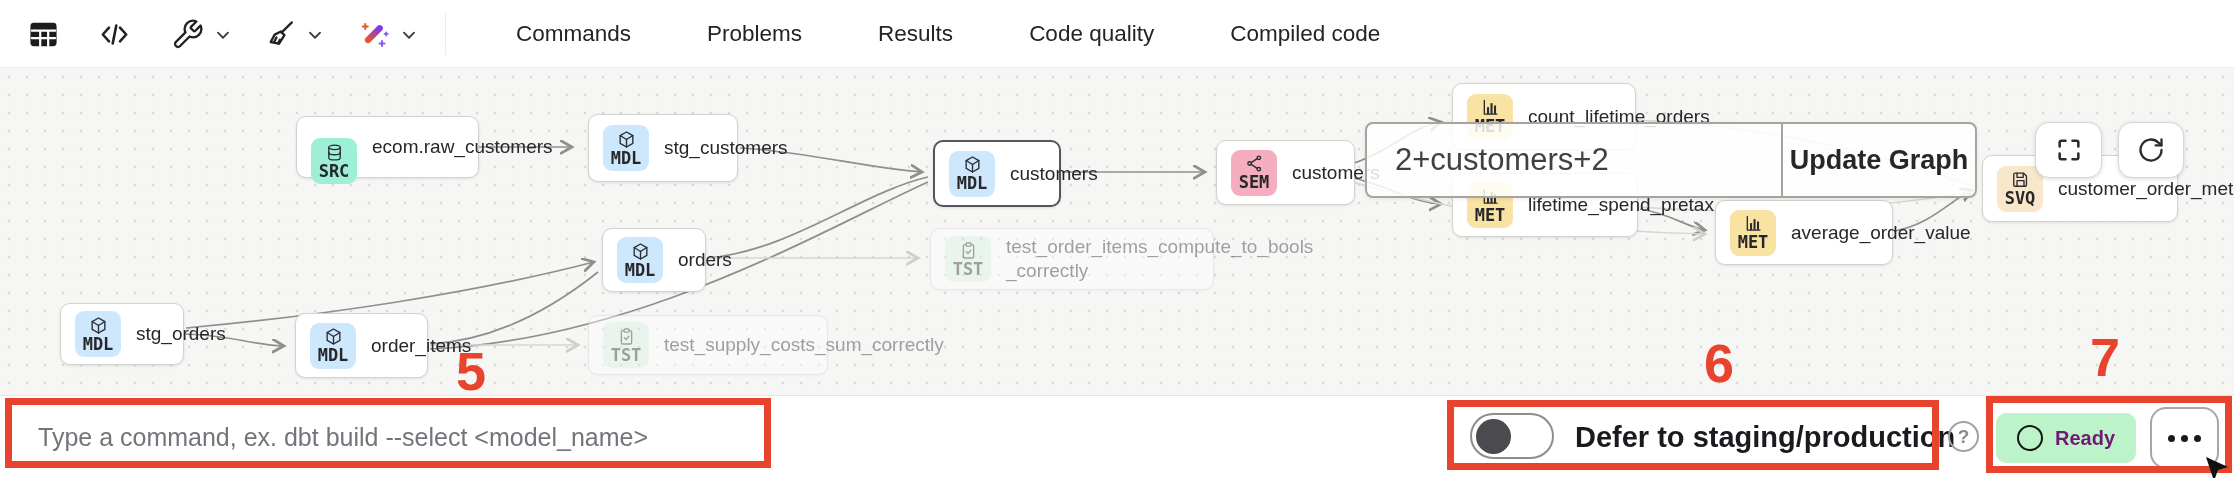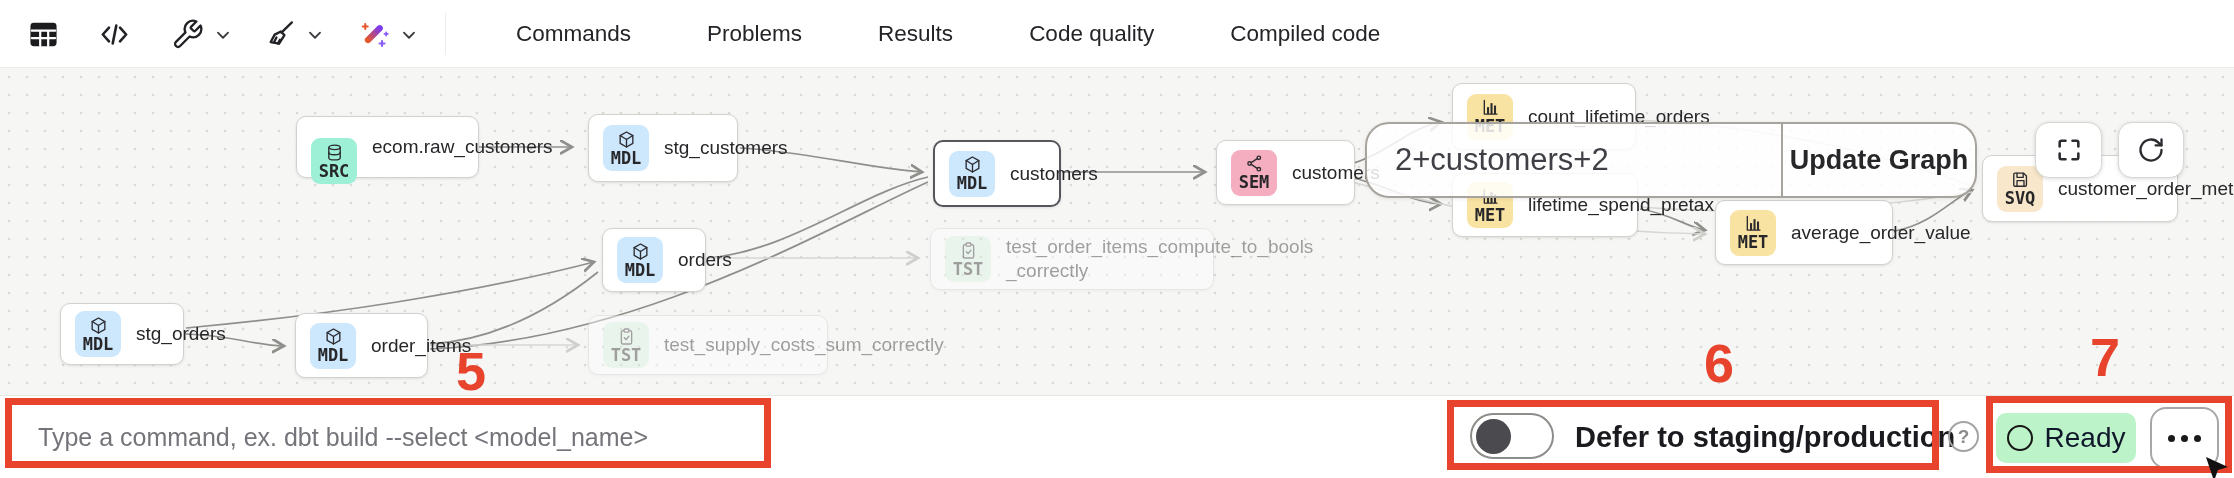--- a/index.html
+++ b/index.html
@@ -28,21 +28,21 @@
     padding:0 14px;z-index:2;cursor:pointer;}
   .node.selected{border:2.5px solid #55555b;}
   .node.faded{opacity:.42;}
   .badge{width:46px;height:46px;border-radius:9px;display:flex;flex-direction:column;
     align-items:center;justify-content:center;flex:0 0 auto;gap:0;}
   .badge .btxt{font-family:"DejaVu Sans Mono","Liberation Mono",monospace;font-size:17px;
     font-weight:700;color:#27272a;line-height:1;margin-top:1px;}
   .nlabel{font-size:19px;color:#27272a;line-height:1.25;}
   
   .overlay{position:absolute;left:1365px;top:54px;width:612px;height:76px;z-index:3;
-    background:rgba(255,255,255,.84);border:2.5px solid #a7a39d;border-radius:24px;
+    background:rgba(255,255,255,.84);border:2.5px solid #a7a39d;border-radius:8px;
     display:flex;align-items:stretch;box-shadow:0 1px 4px rgba(0,0,0,.08);gap:31px;}
   .ov-left{width:383px;display:flex;align-items:center;padding-left:28px;font-size:31px;color:#3f3f46;}
   .ov-right{flex:1;display:flex;align-items:center;justify-content:center;border-left:2.5px solid #a7a39d;
     font-size:27px;font-weight:700;color:#27272a;cursor:pointer;}
   .cbtn{position:absolute;z-index:4;background:#fff;border:1.5px solid #d6d6d3;border-radius:14px;
     box-shadow:0 1px 4px rgba(0,0,0,.14);display:flex;align-items:center;justify-content:center;cursor:pointer;}
 
   
   .footer{position:absolute;left:0;top:395px;width:2234px;height:83px;background:#fff;
     border-top:1px solid #e4e4e2;z-index:5;}
@@ -52,21 +52,21 @@
     border-radius:23px;background:#fff;cursor:pointer;}
   .knob{position:absolute;left:4px;top:3.5px;width:35px;height:35px;border-radius:50%;background:#4a4a4f;}
   .defer-label{position:absolute;left:1575px;top:0;height:83px;display:flex;align-items:center;
     font-size:29px;font-weight:600;color:#1b1b1f;}
   .help{position:absolute;left:1948px;top:25px;width:31px;height:31px;border:2px solid #a3a3a3;
     border-radius:50%;display:flex;align-items:center;justify-content:center;font-size:19px;
     color:#8b8b8b;font-weight:600;cursor:pointer;}
   .ready{position:absolute;left:1996px;top:17px;width:140px;height:50px;background:#bdf3c9;
     border-radius:10px;display:flex;align-items:center;justify-content:center;gap:12px;cursor:pointer;}
   .ready .ring{width:26px;height:26px;border:2.5px solid #161616;border-radius:50%;}
-  .ready .rtxt{font-size:28px;font-weight:400;color:#0f172a;}
+  .ready .rtxt{font-size:20px;font-weight:700;color:#701a75;}
   .more{position:absolute;left:2150px;top:11px;width:69px;height:62px;background:#fff;
     border:2px solid #a7a7a7;border-radius:16px;display:flex;align-items:center;justify-content:center;
     gap:6px;cursor:pointer;}
   .more i{width:7px;height:7px;border-radius:50%;background:#1a1a1a;}
 
   
   .ann-box{position:absolute;border:7px solid #e8432c;z-index:50;pointer-events:none;}
   .ann-num{position:absolute;z-index:50;color:#e8432c;font-size:54px;font-weight:700;
     line-height:1;pointer-events:none;font-family:"Liberation Sans",sans-serif;}
   .cursor{position:absolute;z-index:60;}

